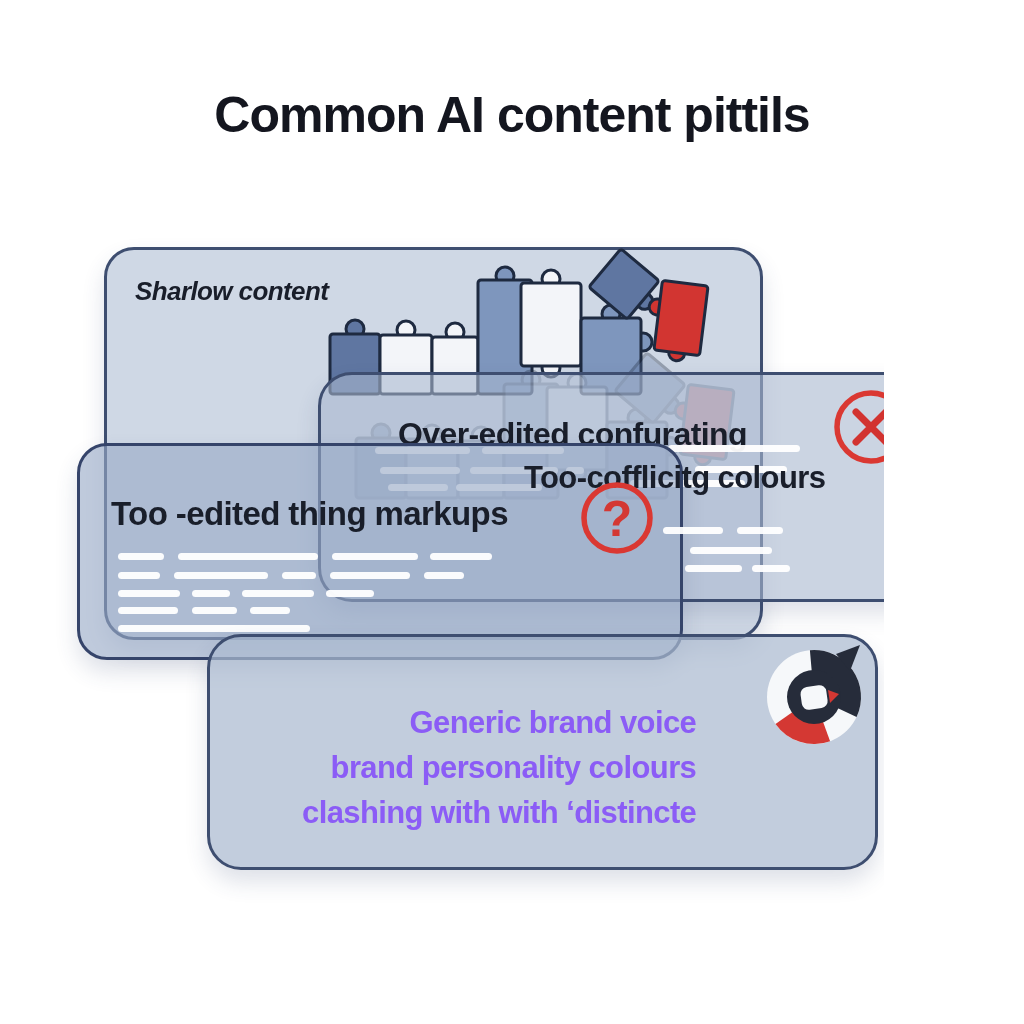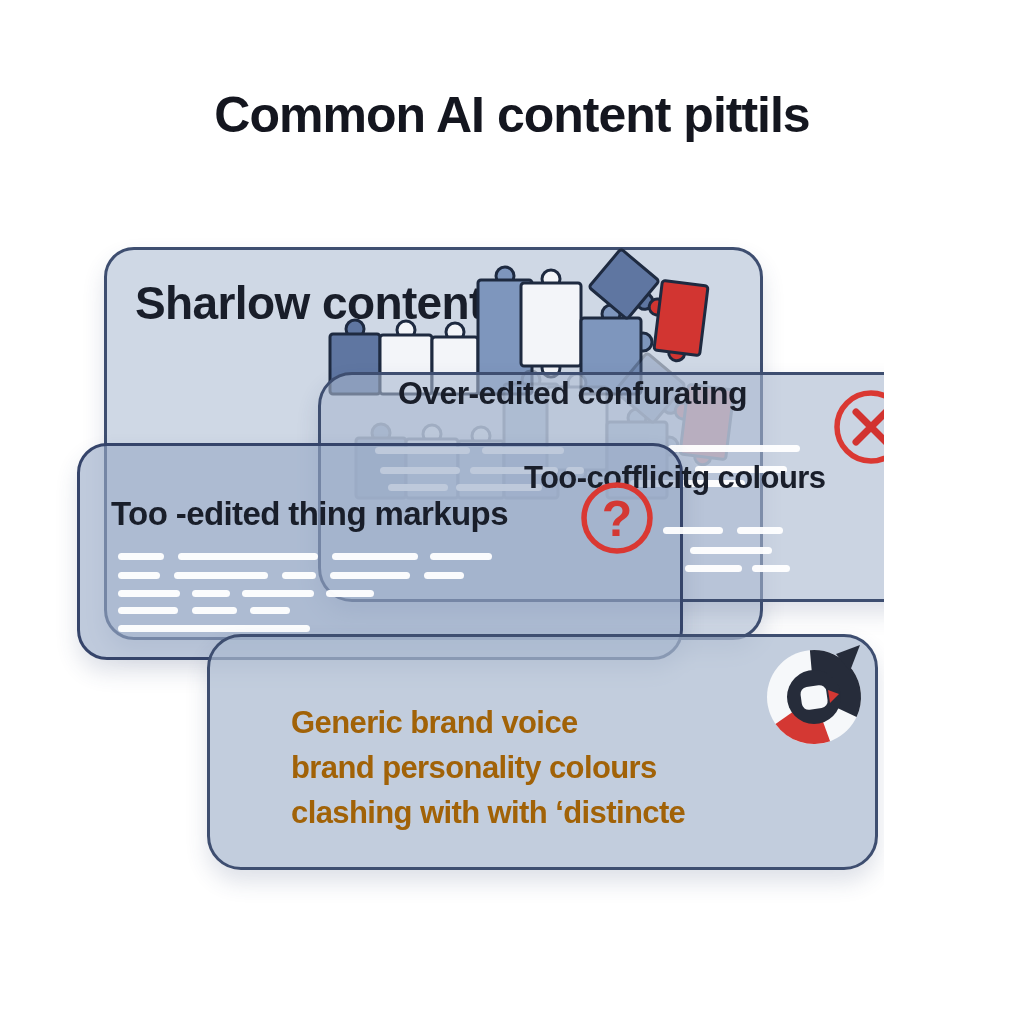--- a/index.html
+++ b/index.html
@@ -15,27 +15,27 @@
     position:absolute;border:3px solid #3e4e70;box-sizing:border-box;
     box-shadow:0 12px 22px rgba(50,70,110,0.16);
   }
   .card-1{left:104px;top:247px;width:659px;height:393px;border-radius:30px;background:rgba(172,188,210,0.58);}
   .card-2{left:318px;top:372px;width:610px;height:230px;border-radius:34px;background:rgba(168,184,206,0.60);}
   .card-3{left:77px;top:443px;width:606px;height:217px;border-radius:30px;background:rgba(152,170,198,0.62);border-color:#35446a;}
   .card-4{left:207px;top:634px;width:671px;height:236px;border-radius:34px;background:rgba(170,186,208,0.72);}
   .heading{
     position:absolute;font-weight:700;color:#191e2a;letter-spacing:-0.6px;white-space:nowrap;
   }
-  .h-shallow{left:135px;top:276px;font-size:46px;}
-  .h-overedited{left:398px;top:375px;font-size:32px;}
+  .h-shallow{left:135px;top:276px;font-size:26px;font-style:italic;}
+  .h-overedited{left:398px;top:416px;font-size:32px;}
   .h-conflict{left:524px;top:460px;font-size:31px;}
   .h-tooedited{left:111px;top:495px;font-size:33px;text-align:center;}
   .generic-block{
-    position:absolute;left:291px;top:700px;font-size:31px;line-height:45px;
-    font-weight:700;color:#a16207;letter-spacing:-0.6px;
+    position:absolute;left:302px;top:700px;font-size:31px;line-height:45px;
+    font-weight:700;color:#8b5cf6;letter-spacing:-0.6px;text-align:right;
   }
   .dash{position:absolute;height:7px;border-radius:4px;background:rgba(255,255,255,0.95);}
   .icon-abs{position:absolute;}
   svg text{font-family:"Liberation Sans", sans-serif;}
 </style>
 </head>
 <body>
 
 <div id="canvas">
 

